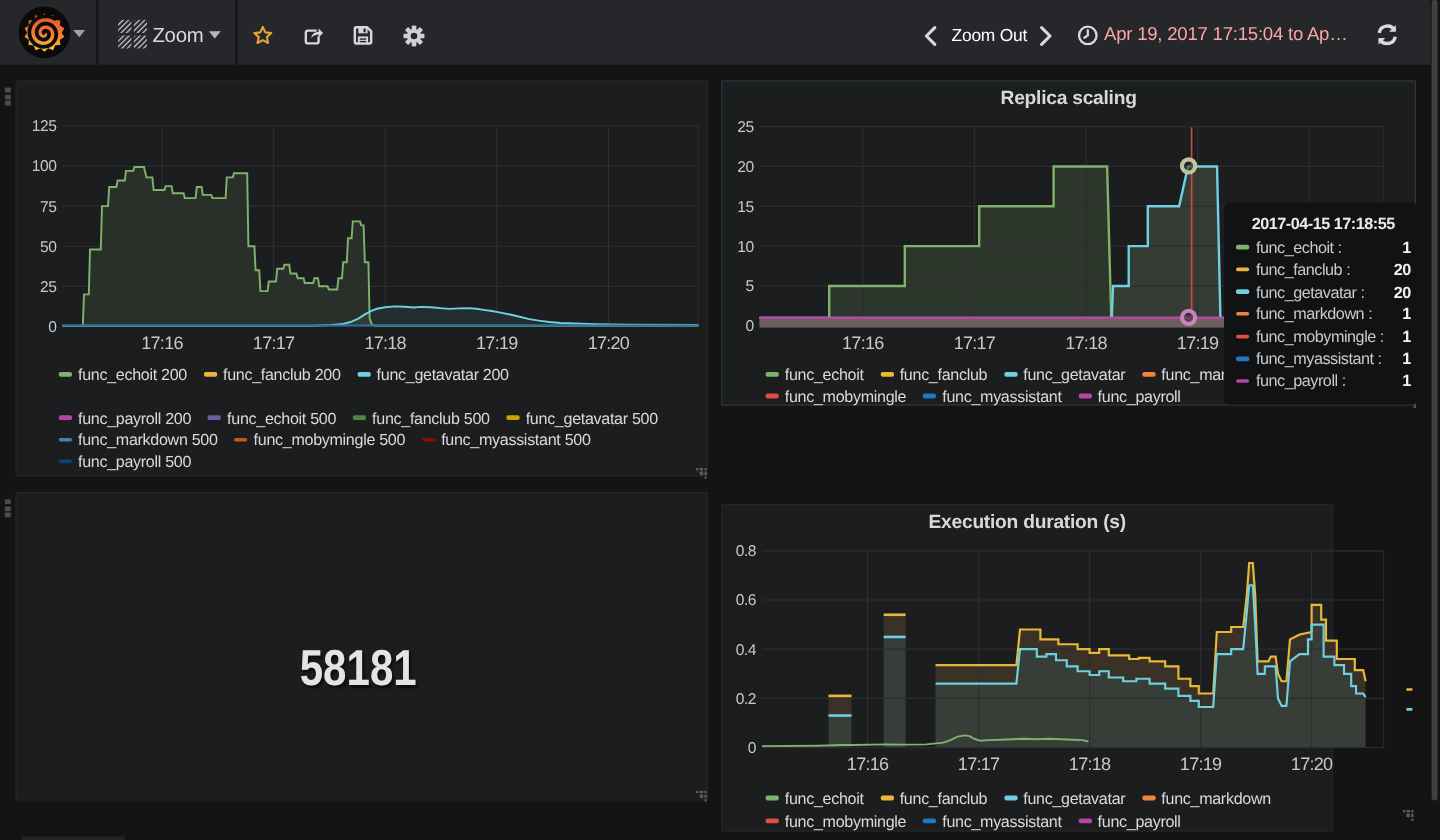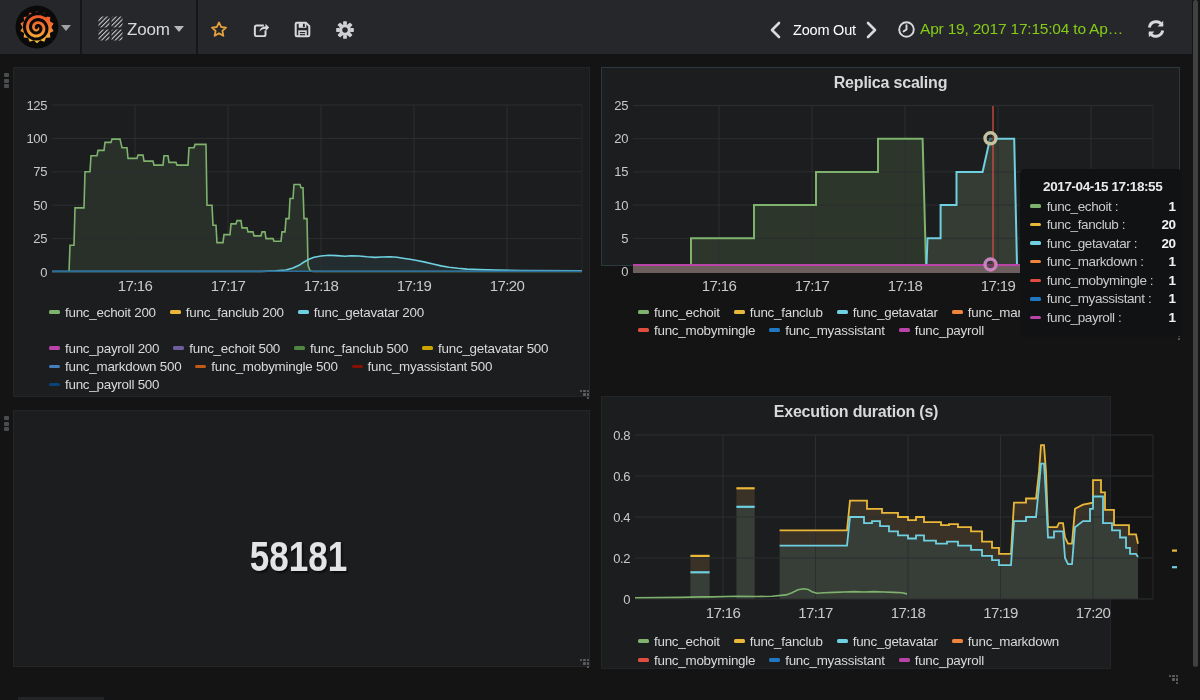--- a/index.html
+++ b/index.html
@@ -95,21 +95,21 @@
 <path d="M10 2 3 9l7 7" fill="none" stroke="#d8d9da" stroke-width="2.6" stroke-linecap="round" stroke-linejoin="round"></path>
       </svg>
   <div style="position:absolute;left:793px;top:22px;font-size:14.5px;color:#ffffff;letter-spacing:-0.2px">Zoom Out</div>
   <svg width="12" height="18" viewBox="0 0 12 18" style="position:absolute;left:866px;top:21px">
 <path d="M2 2l7 7-7 7" fill="none" stroke="#d8d9da" stroke-width="2.6" stroke-linecap="round" stroke-linejoin="round"></path>
       </svg>
   <svg width="17" height="17" viewBox="0 0 17 17" style="position:absolute;left:898px;top:21px">
 <circle cx="8.5" cy="8.5" r="7.3" fill="none" stroke="#d8d9da" stroke-width="1.9"></circle>
 <path d="M8.5 4.2V8.5L5.6 10.4" fill="none" stroke="#d8d9da" stroke-width="1.9" stroke-linecap="round"></path>
 </svg>
-  <div style="position:absolute;left:920px;top:20px;font-size:15.5px;color:#84cc16;letter-spacing:-0.2px">Apr 19, 2017 17:15:04 to Ap…</div>
+  <div style="position:absolute;left:920px;top:20px;font-size:15.5px;color:#fca5a5;letter-spacing:-0.2px">Apr 19, 2017 17:15:04 to Ap…</div>
   <svg width="20" height="18" viewBox="0 0 20 18" style="position:absolute;left:1146px;top:20px">
 <path d="M3.3 7.4A6.9 6.9 0 0 1 16.3 5.6" fill="none" stroke="#d8d9da" stroke-width="2.9"></path>
 <path d="M17.2 0.8v5.6h-5.6z" fill="#d8d9da"></path>
 <path d="M16.7 10.6A6.9 6.9 0 0 1 3.7 12.4" fill="none" stroke="#d8d9da" stroke-width="2.9"></path>
 <path d="M2.8 17.2v-5.6h5.6z" fill="#d8d9da"></path>
 </svg>
 </div>
 
 <div style="position:absolute;left:4px;top:73.0px;width:4.5px;height:4px;background:#4b4c4f;border-radius:1px"></div>
     <div style="position:absolute;left:4px;top:78.5px;width:4.5px;height:4px;background:#4b4c4f;border-radius:1px"></div>
@@ -153,21 +153,21 @@
 <div class="lrow" style="left:35px;top:291px"><span class="li"><span class="dash" style="background:#447EBC"></span>func_markdown 500</span><span class="li"><span class="dash" style="background:#C15C17"></span>func_mobymingle 500</span><span class="li"><span class="dash" style="background:#890F02"></span>func_myassistant 500</span></div>
 <div class="lrow" style="left:35px;top:309px"><span class="li"><span class="dash" style="background:#0A437C"></span>func_payroll 500</span></div>
 </div>
 <div style="position:absolute;left:586.8px;top:390.0px;width:2.4px;height:2.4px;background:#5a5b5e;border-radius:0.5px"></div>
     <div style="position:absolute;left:583.4px;top:390.0px;width:2.4px;height:2.4px;background:#5a5b5e;border-radius:0.5px"></div>
     <div style="position:absolute;left:580.0px;top:390.0px;width:2.4px;height:2.4px;background:#5a5b5e;border-radius:0.5px"></div>
     <div style="position:absolute;left:586.8px;top:393.4px;width:2.4px;height:2.4px;background:#5a5b5e;border-radius:0.5px"></div>
     <div style="position:absolute;left:583.4px;top:393.4px;width:2.4px;height:2.4px;background:#5a5b5e;border-radius:0.5px"></div>
     <div style="position:absolute;left:586.8px;top:396.8px;width:2.4px;height:2.4px;background:#5a5b5e;border-radius:0.5px"></div>
 
-<div class="panel" style="left:601px;top:67px;width:579px;height:199px;border-color:#2c3a3e">
+<div class="panel" style="left:601px;top:67px;width:579px;height:271px;border-color:#2c3a3e">
   <div class="ptitle">Replica scaling</div>
   <svg width="579" height="273" viewBox="0 0 579 273" style="position:absolute;left:0;top:0">
   <path d="M31.0 196.9L89.0 196.9L89.0 170.3L152.0 170.3L152.0 137.1L214.0 137.1L214.0 103.9L276.0 103.9L276.0 70.7L320.6 70.7L324.0 196.9L551.0 196.9L551.0 203.5L31.0 203.5Z" fill="rgba(126,178,109,0.17)" stroke="none"></path>
 <path d="M31.0 196.9L324.5 196.9L325.5 170.3L338.6 170.3L338.6 137.1L354.5 137.1L354.5 103.9L380.6 103.9L388.0 70.7L412.2 70.7L415.0 196.9L551.0 196.9L551.0 203.5L31.0 203.5Z" fill="rgba(110,208,224,0.11)" stroke="none"></path>
 <path d="M31.0 196.9L324.5 196.9L325.5 170.3L338.6 170.3L338.6 137.1L354.5 137.1L354.5 103.9L380.6 103.9L388.0 70.7L412.2 70.7L415.0 196.9L551.0 196.9L551.0 203.5L31.0 203.5Z" fill="rgba(234,184,57,0.09)" stroke="none"></path>
 <line x1="31" y1="170.3" x2="551" y2="170.3" class="gl"></line>
 <line x1="31" y1="137.1" x2="551" y2="137.1" class="gl"></line>
 <line x1="31" y1="103.9" x2="551" y2="103.9" class="gl"></line>
 <line x1="31" y1="70.7" x2="551" y2="70.7" class="gl"></line>
 <line x1="31" y1="37.5" x2="551" y2="37.5" class="gl"></line>
@@ -219,21 +219,21 @@
 <div class="panel" style="left:13px;top:410px;width:577px;height:257px">
   <div style="position:absolute;left:0;right:0;top:122px;text-align:center;font-size:42px;font-weight:bold;color:#e3e4e6;transform:translateX(-3px) scaleX(0.835);transform-origin:center;text-shadow:2px 2px 2px rgba(0,0,0,0.55)">58181</div>
 </div>
 <div style="position:absolute;left:586.8px;top:659.0px;width:2.4px;height:2.4px;background:#5a5b5e;border-radius:0.5px"></div>
     <div style="position:absolute;left:583.4px;top:659.0px;width:2.4px;height:2.4px;background:#5a5b5e;border-radius:0.5px"></div>
     <div style="position:absolute;left:580.0px;top:659.0px;width:2.4px;height:2.4px;background:#5a5b5e;border-radius:0.5px"></div>
     <div style="position:absolute;left:586.8px;top:662.4px;width:2.4px;height:2.4px;background:#5a5b5e;border-radius:0.5px"></div>
     <div style="position:absolute;left:583.4px;top:662.4px;width:2.4px;height:2.4px;background:#5a5b5e;border-radius:0.5px"></div>
     <div style="position:absolute;left:586.8px;top:665.8px;width:2.4px;height:2.4px;background:#5a5b5e;border-radius:0.5px"></div>
 
-<div class="panel" style="left:601px;top:396px;width:510px;height:273px">
+<div class="panel" style="left:601px;top:420px;width:510px;height:273px">
   <div class="ptitle">Execution duration (s)</div>
   <svg width="579" height="273" viewBox="0 0 579 273" style="position:absolute;left:0;top:0">
   <rect x="88.4" y="175.3" width="19.2" height="26.7" fill="#373d37"></rect>
 <rect x="88.4" y="158.9" width="19.2" height="16.4" fill="#3a3127"></rect>
 <rect x="134.4" y="109.8" width="18.3" height="92.2" fill="#373d37"></rect>
 <rect x="134.4" y="91.3" width="18.3" height="18.5" fill="#3a3127"></rect>
 <path d="M177.6 148.7L245.0 148.7L248.0 120.0L262.0 120.0L262.0 126.2L270.0 126.2L270.0 124.1L278.0 124.1L278.0 129.2L287.0 129.2L287.0 134.3L296.0 134.3L296.0 138.4L306.0 138.4L306.0 141.5L314.0 141.5L314.0 138.4L322.0 138.4L322.0 143.6L334.0 143.6L334.0 146.7L345.0 146.7L345.0 144.6L356.0 144.6L356.0 148.7L369.0 148.7L369.0 152.8L380.0 152.8L380.0 158.9L390.0 158.9L390.0 163.1L397.0 163.1L397.0 168.2L409.0 168.2L412.0 124.1L424.0 124.1L424.0 120.0L434.0 120.0L437.0 89.2L439.0 66.7L442.0 66.7L444.0 99.5L446.0 140.5L452.0 140.5L452.0 134.3L458.0 134.3L461.0 134.3L463.0 161.0L466.0 167.2L470.0 167.2L473.0 130.2L481.0 124.1L488.0 124.1L488.0 111.8L491.0 111.8L491.0 99.5L501.0 99.5L501.0 126.2L510.0 126.2L510.0 133.3L518.0 133.3L518.0 140.5L524.0 140.5L524.0 150.8L528.0 150.8L528.0 156.9L534.0 156.9L536.0 160.0L536.0 202.0L177.6 202.0Z" fill="#373d37" stroke="none"></path>
 <path d="M177.6 133.3L245.0 133.3L248.0 103.6L265.0 103.6L265.0 111.8L280.0 111.8L280.0 115.9L296.0 115.9L296.0 120.0L306.0 120.0L306.0 123.1L314.0 123.1L314.0 120.0L322.0 120.0L322.0 125.1L339.0 125.1L339.0 128.2L347.0 128.2L347.0 127.2L356.0 127.2L356.0 130.2L369.0 130.2L369.0 134.3L380.0 134.3L380.0 144.6L390.0 144.6L390.0 150.8L397.0 150.8L397.0 156.9L409.0 156.9L412.0 105.7L424.0 105.7L424.0 101.5L434.0 101.5L437.0 74.9L439.0 48.2L442.0 48.2L444.0 74.9L446.0 130.2L455.0 130.2L457.0 126.2L461.0 126.2L463.0 140.5L466.0 146.7L470.0 146.7L473.0 111.8L481.0 107.7L491.0 105.7L491.0 83.1L499.0 83.1L499.0 95.4L503.0 95.4L503.0 112.8L512.0 112.8L512.0 128.2L527.0 128.2L527.0 137.4L534.0 137.4L536.0 146.7L536.0 160.0L534.0 156.9L528.0 156.9L528.0 150.8L524.0 150.8L524.0 140.5L518.0 140.5L518.0 133.3L510.0 133.3L510.0 126.2L501.0 126.2L501.0 99.5L491.0 99.5L491.0 111.8L488.0 111.8L488.0 124.1L481.0 124.1L473.0 130.2L470.0 167.2L466.0 167.2L463.0 161.0L461.0 134.3L458.0 134.3L452.0 134.3L452.0 140.5L446.0 140.5L444.0 99.5L442.0 66.7L439.0 66.7L437.0 89.2L434.0 120.0L424.0 120.0L424.0 124.1L412.0 124.1L409.0 168.2L397.0 168.2L397.0 163.1L390.0 163.1L390.0 158.9L380.0 158.9L380.0 152.8L369.0 152.8L369.0 148.7L356.0 148.7L356.0 144.6L345.0 144.6L345.0 146.7L334.0 146.7L334.0 143.6L322.0 143.6L322.0 138.4L314.0 138.4L314.0 141.5L306.0 141.5L306.0 138.4L296.0 138.4L296.0 134.3L287.0 134.3L287.0 129.2L278.0 129.2L278.0 124.1L270.0 124.1L270.0 126.2L262.0 126.2L262.0 120.0L248.0 120.0L245.0 148.7L177.6 148.7Z" fill="#3a3127" stroke="none"></path>
 <line x1="33" y1="161.0" x2="551" y2="161.0" class="gl"></line>
 <line x1="33" y1="120.0" x2="551" y2="120.0" class="gl"></line>

